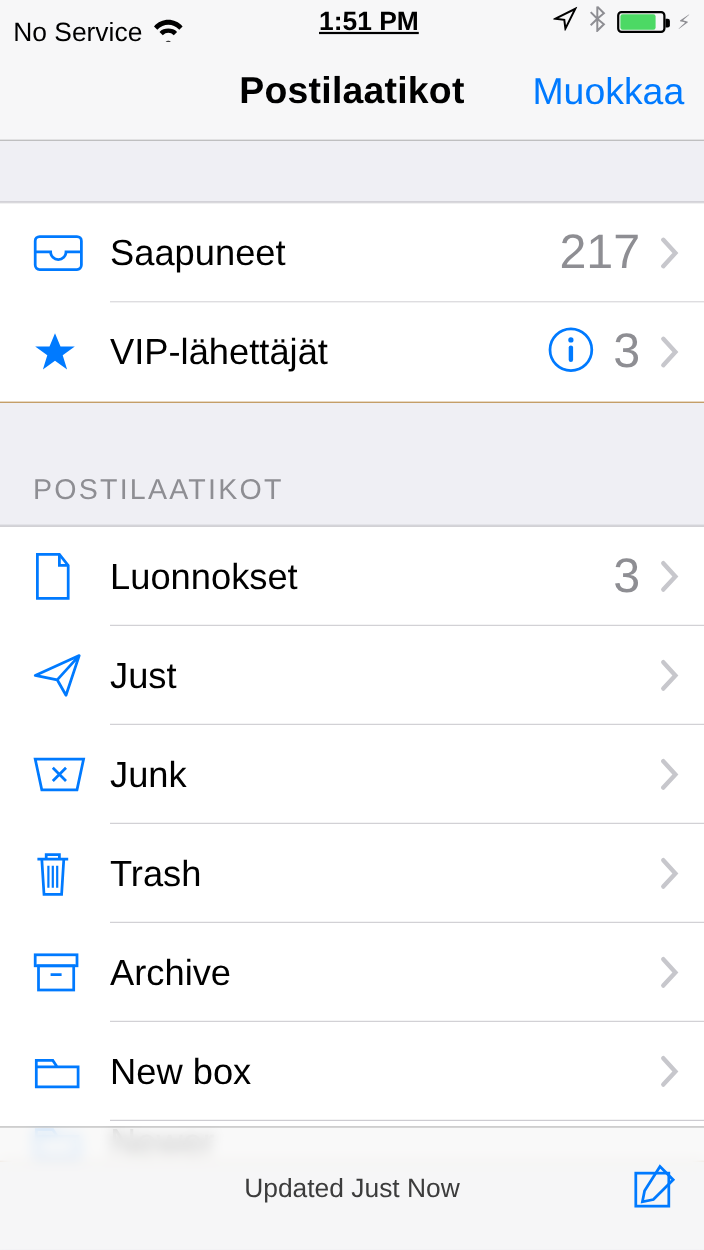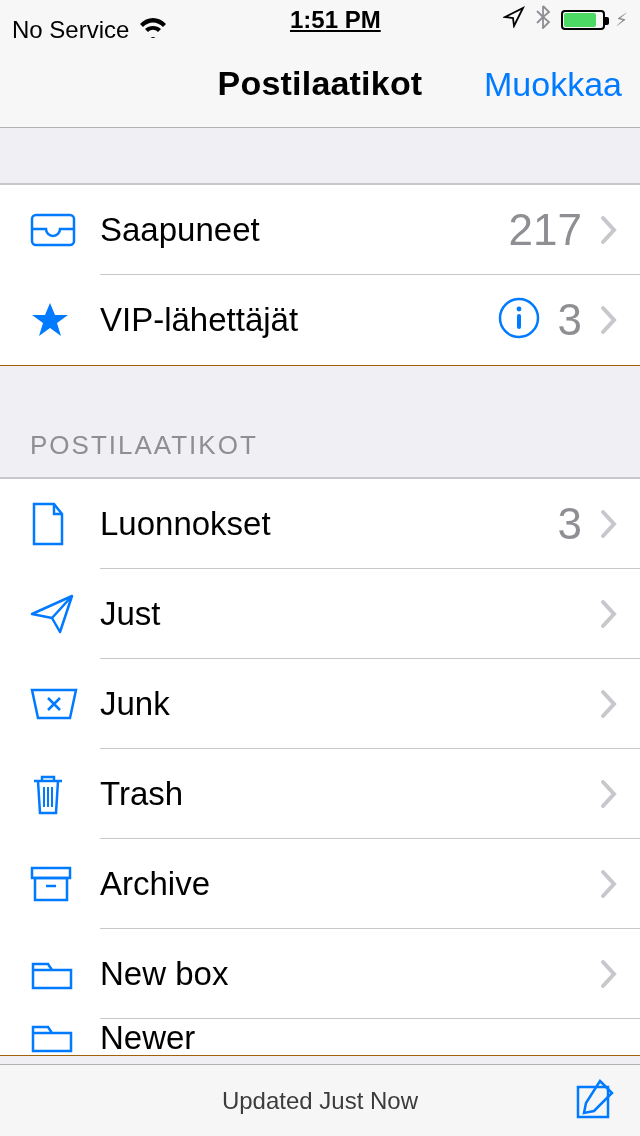--- a/index.html
+++ b/index.html
@@ -146,21 +146,21 @@
     padding-top: 0;
   }
   .peek-row .label {
     font-size: 33px;
     color: #000;
   }
   
   .toolbar {
     position: absolute;
     left: 0; right: 0; bottom: 0;
-    height: 72px;
+    height: 112px;
     background: #f7f7f8cc;
     backdrop-filter: blur(6px);
     border-top: 1px solid #b2b2b2;
     display: flex;
     align-items: center;
     justify-content: center;
   }
   .toolbar-status {
     font-size: 24px;
     color: #3c3c3c;

